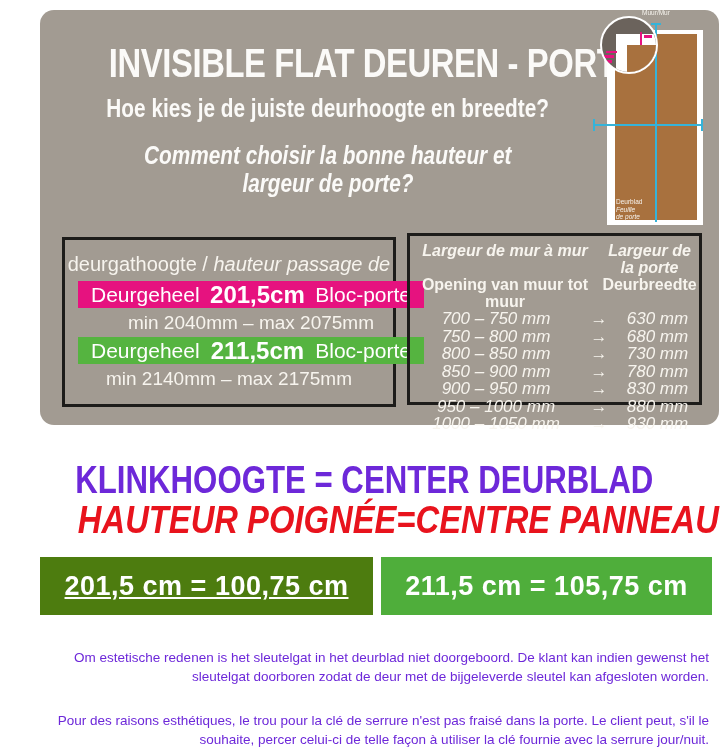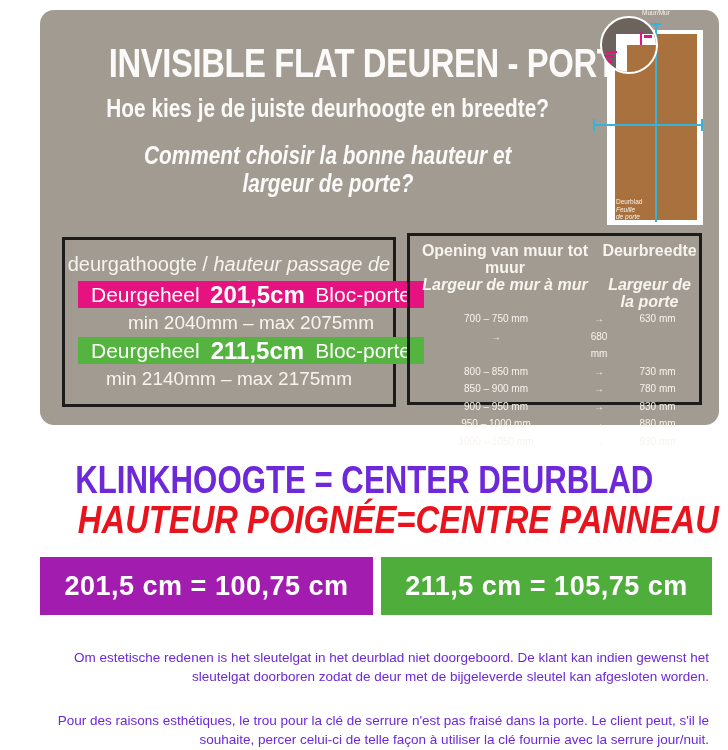--- a/index.html
+++ b/index.html
@@ -55,34 +55,34 @@
   .bar-green { top:337px; background:#55b440; }
   .minmax { left:62px; width:334px; text-align:center; color:#f7f4ee; font-size:19px; }
   .mm1 { top:312px;padding-left:44px; } .mm2 { top:368px; }
 
   
   .wtable { left:407px; top:233px; width:295px; height:172px; border:3px solid #1d1c1a;
             color:#f7f4ee; padding-top:6px; }
   .wt-headrow { display:grid; grid-template-columns:190px 1fr; font-size:16px; font-weight:700; }
   .wt-headrow div { text-align:center; line-height:17px; }
   .wt-headrow.it { font-style:italic; }
-  .wt-row { display:grid; grid-template-columns:172px 34px 1fr; font-size:10px; line-height:17.5px; }
+  .wt-row { display:grid; grid-template-columns:172px 34px 1fr; font-size:17px; line-height:17.5px;font-style:italic; }
   .wt-row div { text-align:center; }
 
   
   .red1 { left:0; top:458px; width:728px; text-align:center; color:#6d28d9;
           font-size:39px; font-weight:800; }
   .red2 { left:0; top:498px; width:728px; text-align:center; color:#e8131d;
           font-size:39px; font-weight:800; font-style:italic; }
   .red2 .cond { transform:scaleX(.84); }
 
   
   .convbox { top:557px; height:58px; display:flex; align-items:center; justify-content:center;
              color:#ffffff; font-size:27px; font-weight:700; letter-spacing:.5px; }
-  .conv-pink { left:40px; width:333px; background:#a21caf; }
+  .conv-pink { left:40px; width:333px; background:#4d7c0f;text-decoration:underline; }
   .conv-green { left:381px; width:331px; background:#4fae3b; }
 
   
   .note { left:19px; width:690px; text-align:right; color:#6d28d9; font-size:13.5px; line-height:19px; }
   .note-nl { top:648px; }
   .note-fr { top:711px; }
 </style>
 </head>
 <body>
 
@@ -135,34 +135,35 @@
 <div class="abs minmax mm1">min 2040mm – max 2075mm</div>
 
 <div class="abs bar bar-green">
   <span>Deurgeheel</span>
   <span class="val">211,5cm</span>
   <span>Bloc-porte</span>
 </div>
 <div class="abs minmax mm2">min 2140mm – max 2175mm</div>
 
 <div class="abs wtable">
+  <div class="wt-headrow it">
+    <div>Largeur de mur à mur</div>
+    <div>Largeur de la porte</div>
+  </div>
   <div class="wt-headrow">
     <div>Opening van muur tot muur</div>
     <div>Deurbreedte</div>
   </div>
-  <div class="wt-headrow it">
-    <div>Largeur de mur à mur</div>
-    <div>Largeur de la porte</div>
-  </div>
   <div class="wt-row">
     <div>700 – 750 mm</div>
     <div>→</div>
     <div>630 mm</div>
   </div>
   <div class="wt-row">
+    <div>750 – 800 mm</div>
     <div>→</div>
     <div>680 mm</div>
   </div>
   <div class="wt-row">
     <div>800 – 850 mm</div>
     <div>→</div>
     <div>730 mm</div>
   </div>
   <div class="wt-row">
     <div>850 – 900 mm</div>

